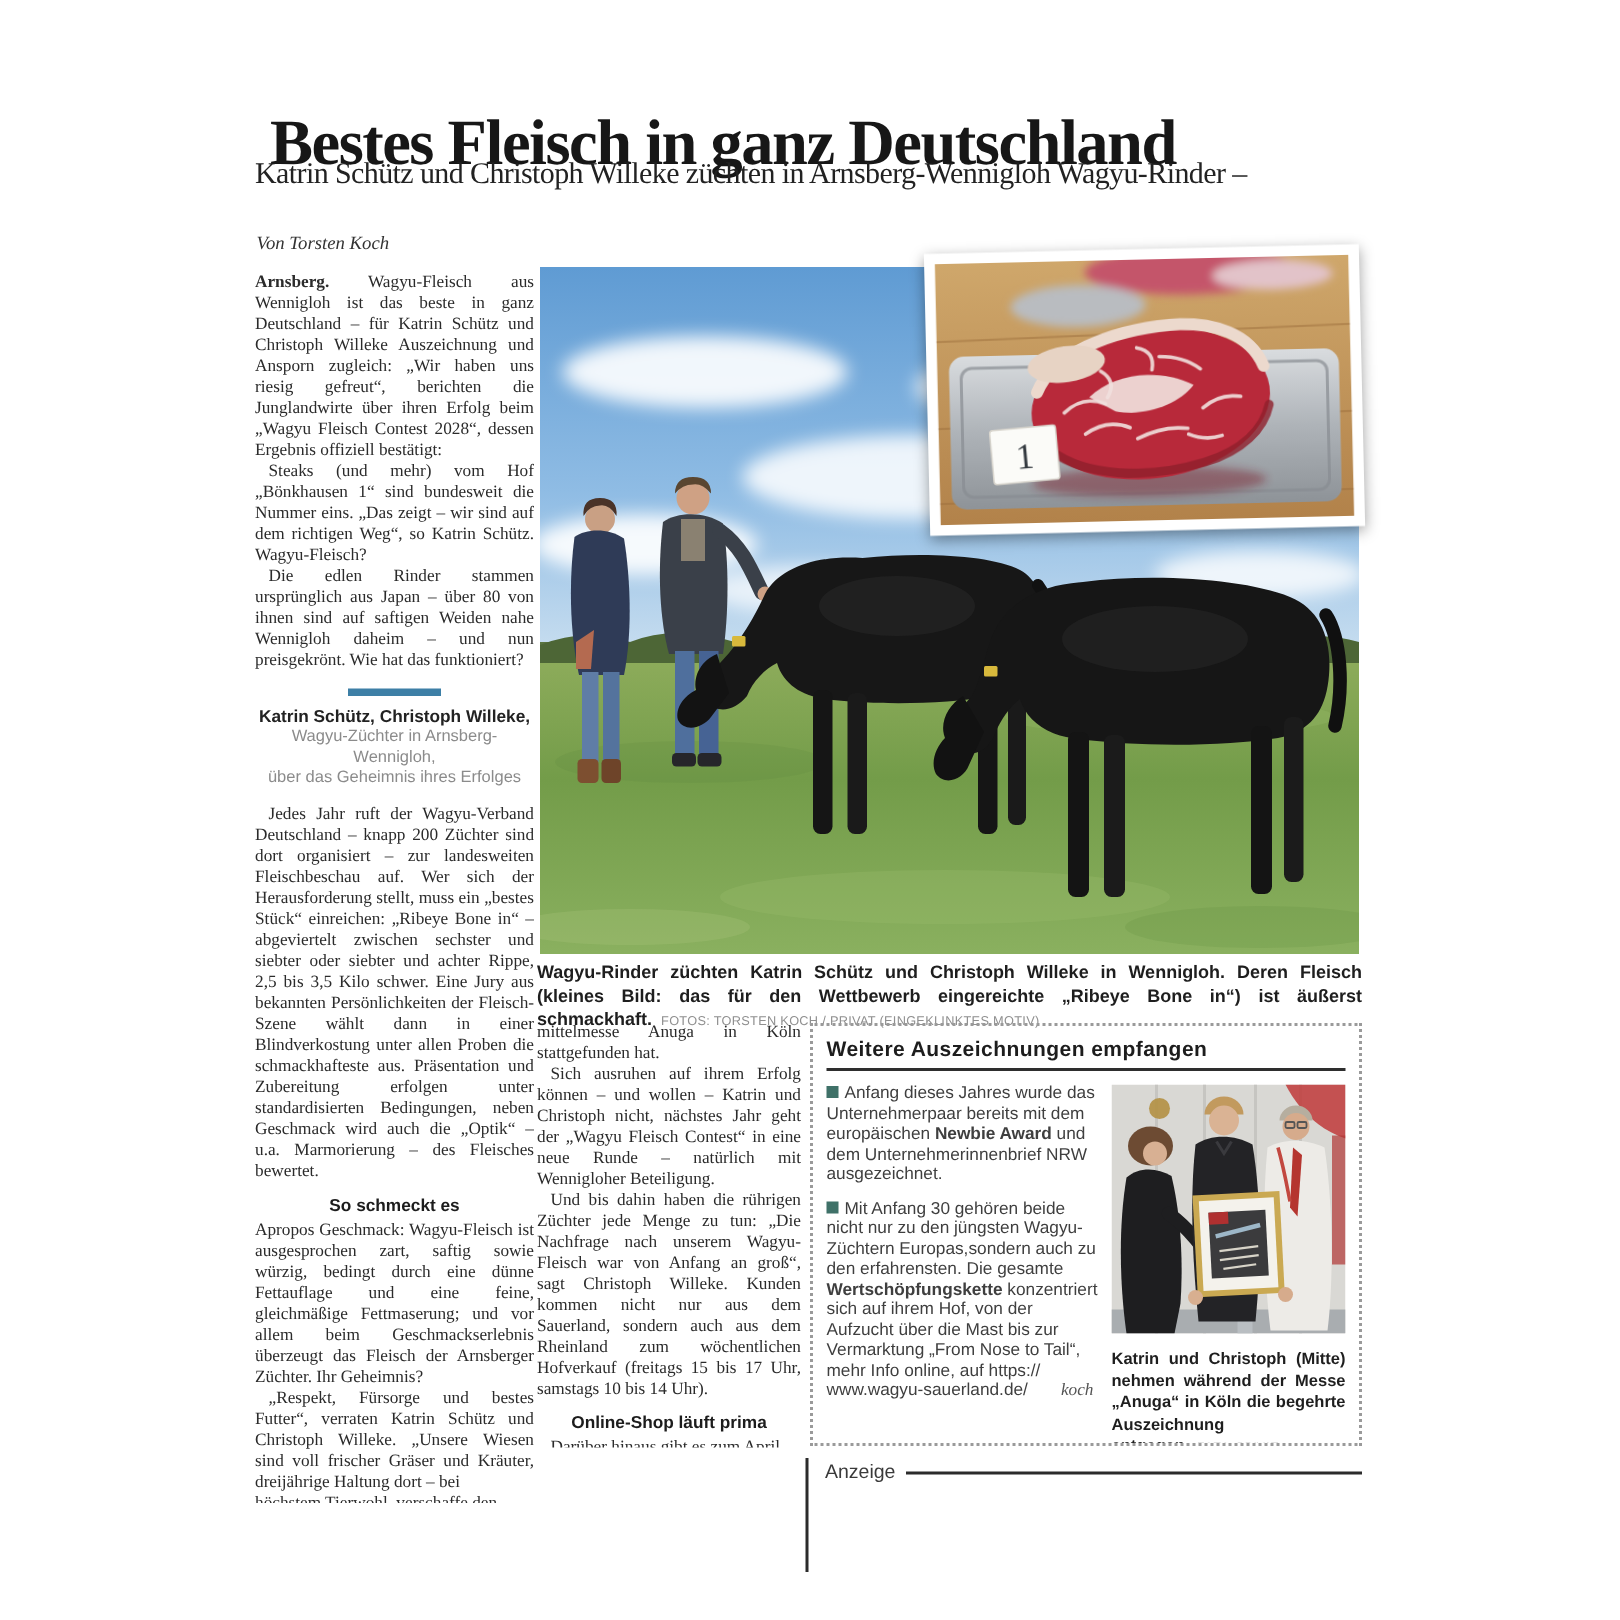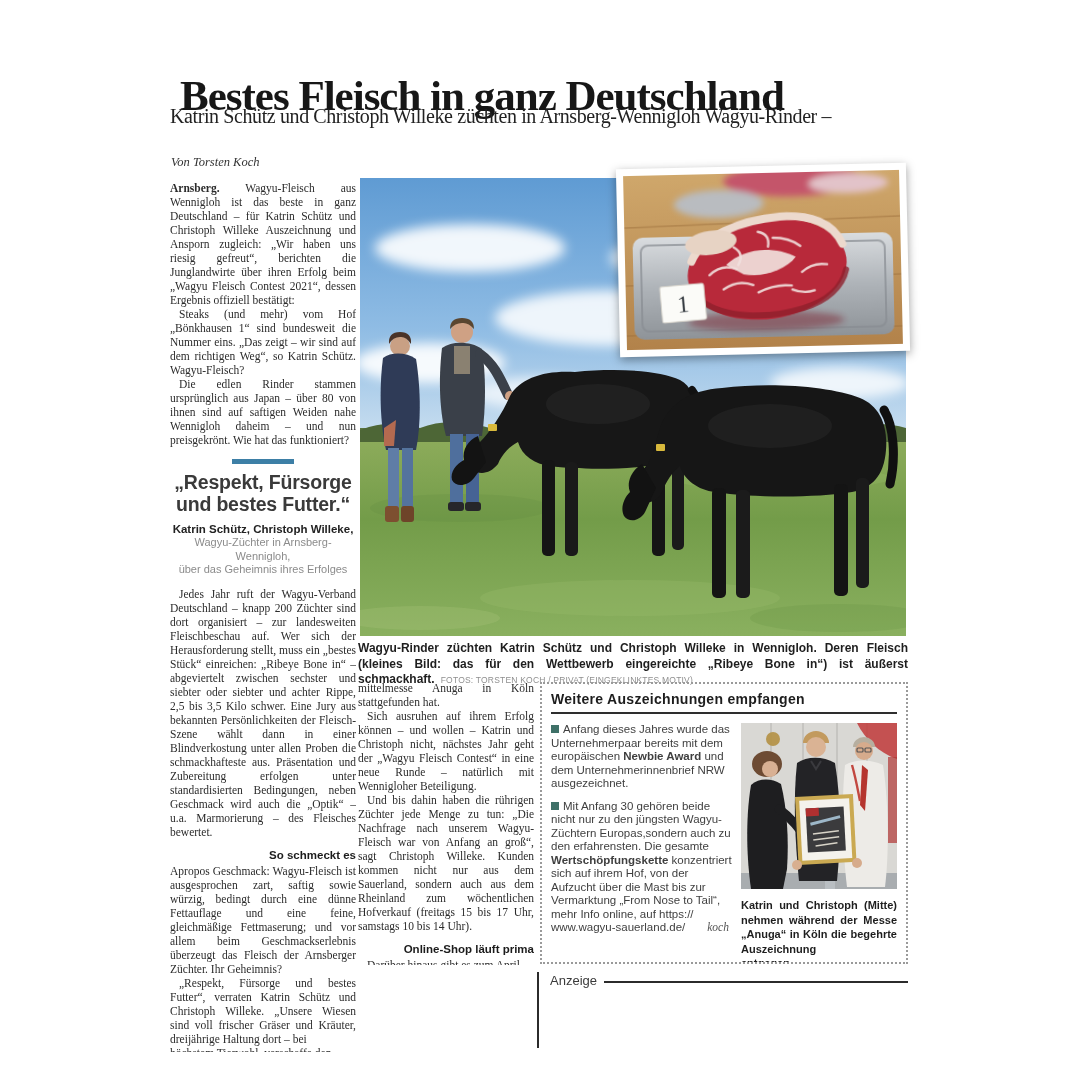--- a/index.html
+++ b/index.html
@@ -15,21 +15,21 @@
   .subtitle div{white-space:nowrap;}
   .byline{left:171px;top:155px;font-style:italic;font-size:12.5px;color:#333;}
 
   
   .col{font-size:11.5px;line-height:14px;text-align:justify;overflow:hidden;}
   .col p{margin:0;}
   .col p.ind{text-indent:9px;}
   .col1{left:170px;top:181px;width:186px;height:871px;}
   .col2{left:358px;top:681px;width:176px;height:371px;}
   .subhead{font-family:"Liberation Sans","DejaVu Sans",sans-serif;font-weight:700;
-           font-size:11.5px;margin:9px 0 2px 0 !important;text-align:right;color:#1c1c1c;}
+           font-size:11.5px;margin:9px 0 2px 0 !important;text-align:center;color:#1c1c1c;}
   .clip-line{height:7px;overflow:hidden;}
 
   
   .pullquote{margin:12px 0 10px 0;text-align:center;
              font-family:"Liberation Sans","DejaVu Sans",sans-serif;}
   .pq-bar{width:62px;height:5px;margin:0 auto 7px auto;}
   .pq-text{font-size:19.5px;line-height:22px;font-weight:700;color:#3a3a3a;letter-spacing:-0.2px;}
   .pq-names{font-size:11.5px;font-weight:700;color:#222;margin-top:7px;}
   .pq-role{font-size:11px;line-height:13.5px;color:#8b8b8b;}
 
@@ -68,27 +68,26 @@
 
 <div class="page">
 
   <h1 class="abs headline">Bestes Fleisch in ganz Deutschland</h1>
   <div class="abs subtitle">
     <div>Katrin Schütz und Christoph Willeke züchten in Arnsberg-Wennigloh Wagyu-Rinder –</div>
   </div>
   <div class="abs byline">Von Torsten Koch</div>
 
   <div class="abs col col1">
-    <p><b>Arnsberg.</b><span> Wagyu-Fleisch aus Wennigloh ist das beste in ganz Deutschland – für Katrin Schütz und Christoph Willeke Auszeichnung und Ansporn zugleich: „Wir haben uns riesig gefreut“, berichten die Junglandwirte über ihren Erfolg beim „Wagyu Fleisch Contest 2021“, dessen Ergebnis offiziell bestätigt:</span></p>
+    <p><b>Arnsberg.</b><span> Wagyu-Fleisch aus Wennigloh ist das beste in ganz Deutschland – für Katrin Schütz und Christoph Willeke Auszeichnung und Ansporn zugleich: „Wir haben uns riesig gefreut“, berichten die Junglandwirte über ihren Erfolg beim „Wagyu Fleisch Contest 2028“, dessen Ergebnis offiziell bestätigt:</span></p>
     <p class="ind">Steaks (und mehr) vom Hof „Bönkhausen 1“ sind bundesweit die Nummer eins. „Das zeigt – wir sind auf dem richtigen Weg“, so Katrin Schütz. Wagyu-Fleisch?</p>
     <p class="ind">Die edlen Rinder stammen ursprünglich aus Japan – über 80 von ihnen sind auf saftigen Weiden nahe Wennigloh daheim – und nun preisgekrönt. Wie hat das funktioniert?</p>
 
     <div class="pullquote">
       <div class="pq-bar" style="background:#3d7fa6;"></div>
-      <div class="pq-text">„Respekt, Fürsorge und bestes Futter.“</div>
       <div class="pq-names">Katrin Schütz, Christoph Willeke,</div>
       <div class="pq-role">Wagyu-Züchter in Arnsberg-Wennigloh,</div>
       <div class="pq-role">über das Geheimnis ihres Erfolges</div>
     </div>
 
     <p class="ind">Jedes Jahr ruft der Wagyu-Verband Deutschland – knapp 200 Züchter sind dort organisiert – zur landesweiten Fleischbeschau auf. Wer sich der Herausforderung stellt, muss ein „bestes Stück“ einreichen: „Ribeye Bone in“ – abgeviertelt zwischen sechster und siebter oder siebter und achter Rippe, 2,5 bis 3,5 Kilo schwer. Eine Jury aus bekannten Persönlichkeiten der Fleisch-Szene wählt dann in einer Blindverkostung unter allen Proben die schmackhafteste aus. Präsentation und Zubereitung erfolgen unter standardisierten Bedingungen, neben Geschmack wird auch die „Optik“ – u.a. Marmorierung – des Fleisches bewertet.</p>
     <p class="subhead">So schmeckt es</p>
     <p>Apropos Geschmack: Wagyu-Fleisch ist ausgesprochen zart, saftig sowie würzig, bedingt durch eine dünne Fettauflage und eine feine, gleichmäßige Fettmaserung; und vor allem beim Geschmackserlebnis überzeugt das Fleisch der Arnsberger Züchter. Ihr Geheimnis?</p>
     <p class="ind">„Respekt, Fürsorge und bestes Futter“, verraten Katrin Schütz und Christoph Willeke. „Unsere Wiesen sind voll frischer Gräser und Kräuter, dreijährige Haltung dort – bei</p>
     <div class="clip-line">

